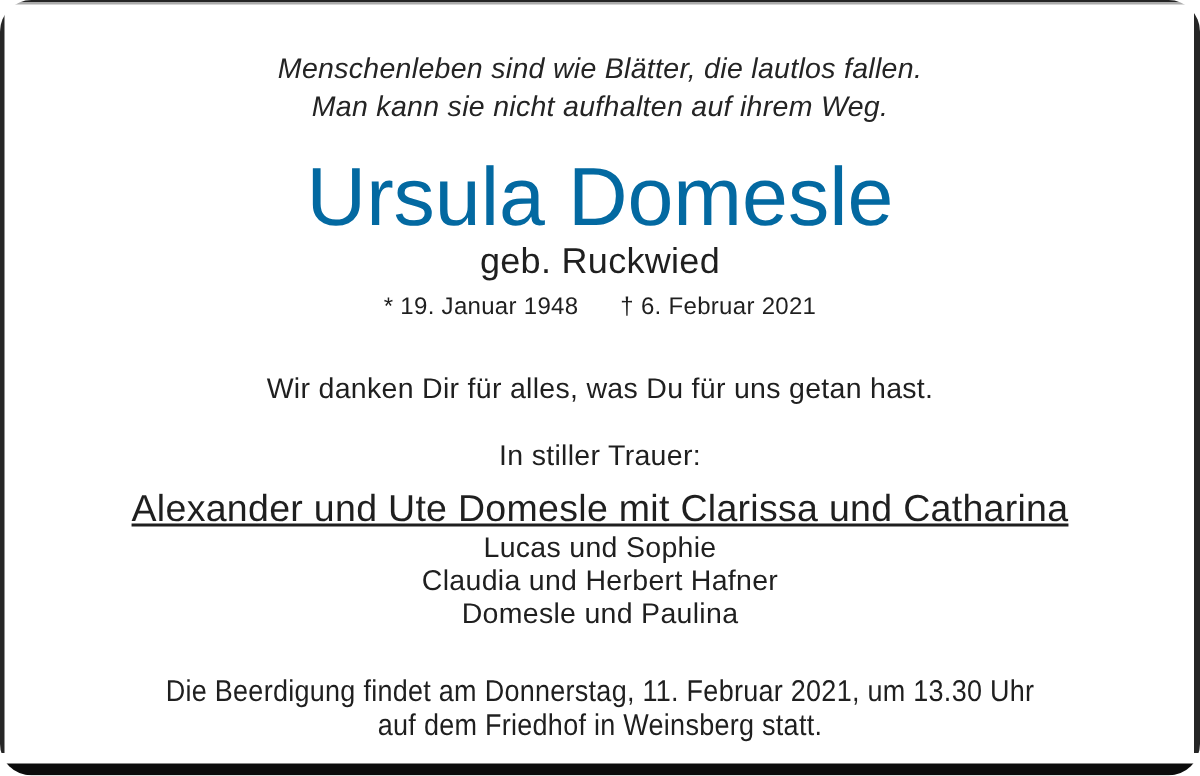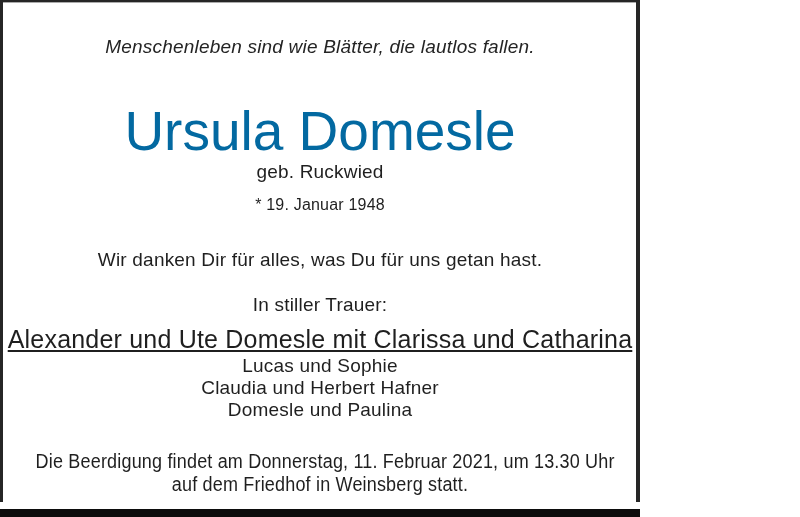--- a/index.html
+++ b/index.html
@@ -3,26 +3,27 @@
 <meta charset="utf-8">
 <title>Traueranzeige</title>
 <style>
   html, body {
     margin: 0;
     padding: 0;
     background: #ffffff;
   }
   .page {
     position: relative;
-    width: 640px;
+    width: 800px;
     height: 517px;
     background: #ffffff;
     overflow: hidden;
     font-family: "Liberation Sans", "DejaVu Sans", sans-serif;
     color: #1f1f1f;
+    border-radius: 21px;
   }
   
   .frame-top {
     position: absolute;
     left: 0; right: 0; top: 0;
     height: 3px;
     background: linear-gradient(to bottom, #252525 0%, #252525 55%, #ababab 55%, #ababab 100%);
   }
   .frame-left {
     position: absolute;
@@ -61,21 +62,21 @@
     top: 104px;
     margin: 0;
     font-size: 55px;
     font-weight: 400;
     line-height: 1;
     letter-spacing: 0px;
     color: #0369a1;
   }
   .maiden {
     top: 161px;
-    font-size: 19px;
+    font-size: 24px;
   }
   .dates {
     top: 196px;
     font-size: 16px;
     display: flex;
     justify-content: center;
     gap: 28px;
   }
   .thanks {
     top: 249px;
@@ -108,28 +109,30 @@
 
 <div class="page">
 
   <div class="frame-top"></div>
   <div class="frame-left"></div>
   <div class="frame-right"></div>
   <div class="frame-bottom"></div>
 
   <div class="line epigraph">
     <div>Menschenleben sind wie Blätter, die lautlos fallen.</div>
+    <div>Man kann sie nicht aufhalten auf ihrem Weg.</div>
   </div>
 
   <h1 class="line name">Ursula Domesle</h1>
 
   <div class="line maiden">geb. Ruckwied</div>
 
   <div class="line dates">
     <span>* 19. Januar 1948</span>
+    <span>† 6. Februar 2021</span>
   </div>
 
   <div class="line trauer">In stiller Trauer:</div>
 
   <div class="line thanks">Wir danken Dir für alles, was Du für uns getan hast.</div>
 
   <div class="line mourner-first">Alexander und Ute Domesle mit Clarissa und Catharina</div>
 
   <div class="line mourner-group">
     <div>Lucas und Sophie</div>

